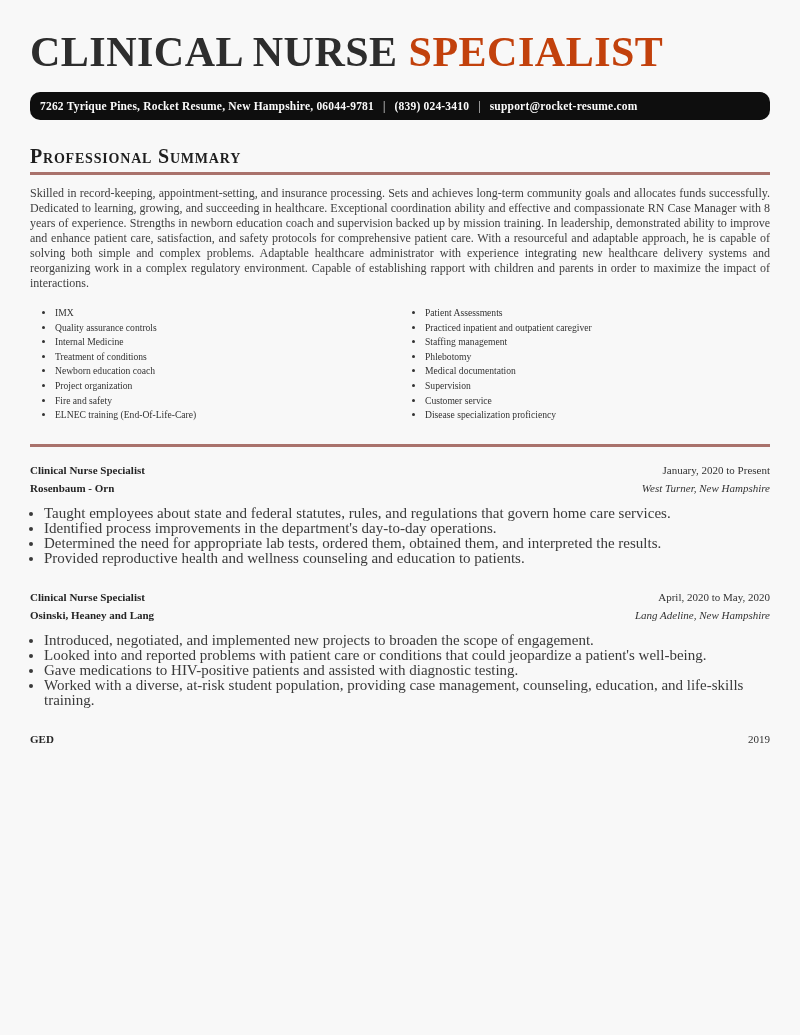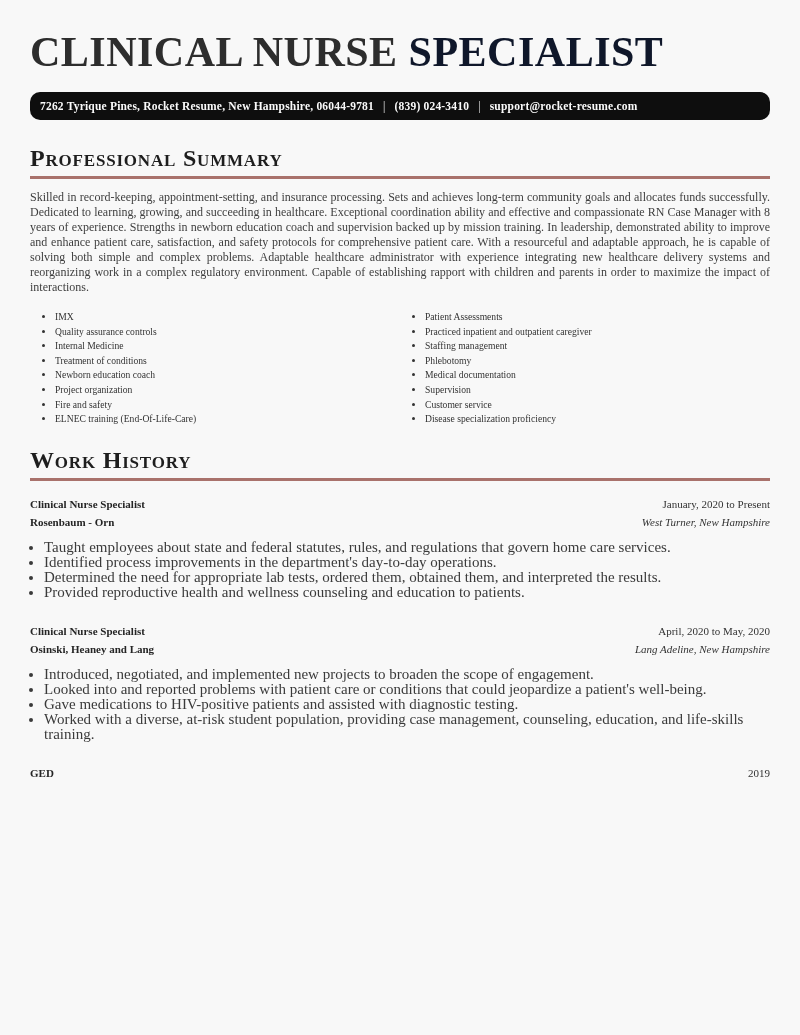--- a/index.html
+++ b/index.html
@@ -21,21 +21,21 @@
   
   h1.resume-title {
     margin: 4px 0 0 0;
     font-size: 42px;
     line-height: 1.05;
     font-weight: bold;
     letter-spacing: 0.5px;
     color: #2d2d2d;
     white-space: nowrap;
   }
-  h1.resume-title .accent { color: #0f172a; }
+  h1.resume-title .accent { color: #c2410c; }
 
   .contact-bar {
     margin-top: 18px;
     background: #0e0e0e;
     color: #fafafa;
     font-weight: bold;
     font-size: 11.5px;
     padding: 8px 10px;
     letter-spacing: 0.2px;
     white-space: nowrap;
@@ -47,21 +47,21 @@
     font-weight: normal;
     color: #e8e8e8;
   }
 
   
   section { margin: 0; }
   .section-summary { margin-top: 26px; }
   .section-work { margin-top: 21px; }
   h2.section-title {
     margin: 0;
-    font-size: 24px;
+    font-size: 20px;
     line-height: 1;
     font-variant: small-caps;
     font-weight: bold;
     letter-spacing: 0.8px;
     color: #1e1e1e;
   }
   .section-rule {
     height: 3px;
     background: #a9726c;
     margin-top: 6px;
@@ -157,21 +157,20 @@
         <li>Phlebotomy</li>
         <li>Medical documentation</li>
         <li>Supervision</li>
         <li>Customer service</li>
         <li>Disease specialization proficiency</li>
       </ul>
     </div>
   </section>
 
   <section class="section-work">
-    <h2 class="section-title">Work History</h2>
     <div class="section-rule"></div>
 
     <article class="entry">
       <div class="entry-row">
         <span class="entry-title">Clinical Nurse Specialist</span>
         <span class="entry-dates">January, 2020 to Present</span>
       </div>
       <div class="entry-row">
         <span class="entry-company">Rosenbaum - Orn</span>
         <span class="entry-location">West Turner, New Hampshire</span>

